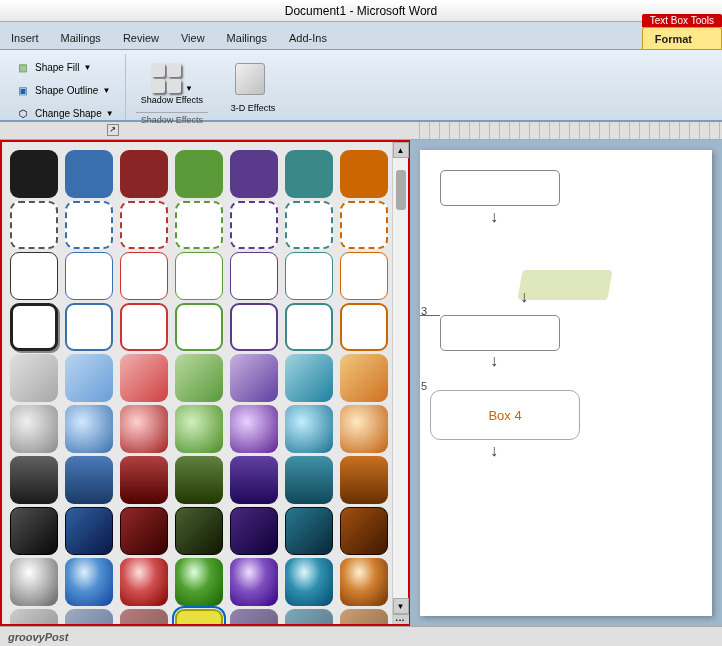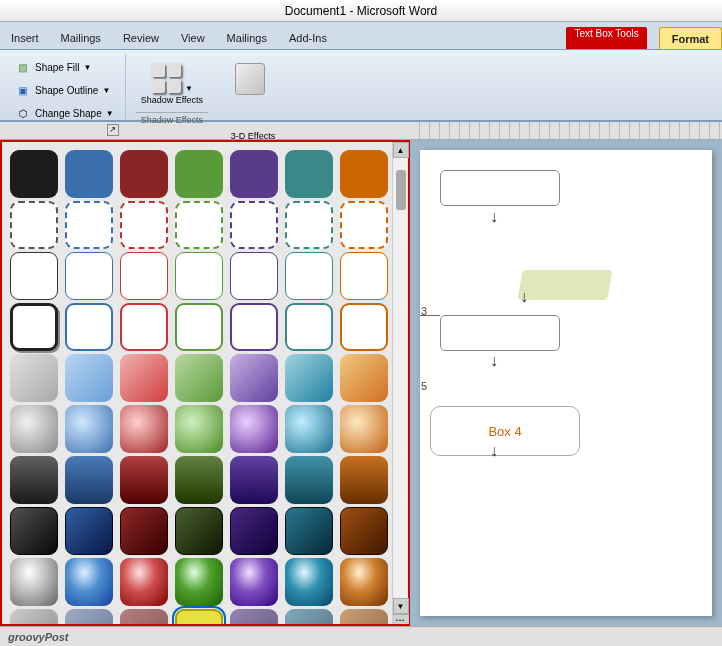--- a/index.html
+++ b/index.html
@@ -37,22 +37,21 @@
       background: transparent;
       color: #1a1a1a;
       height: 24px;
       display: flex;
       align-items: center;
     }
 
     .tab-group-special {
       margin-left: auto;
       display: flex;
-      flex-direction: row;
-      gap: 12px;
+      flex-direction: column;
     }
 
     .tab-group-label {
       font-size: 10px;
       text-align: center;
       background: #cc0000;
       color: white;
       padding: 1px 8px;
       border-radius: 2px 2px 0 0;
     }
@@ -310,21 +309,21 @@
           <div style="width:14px;height:14px;background:#e0e0e0;border-radius:2px;box-shadow:2px 2px 2px rgba(0,0,0,0.5);"></div>
         </div>
         <span style="font-size:8px;align-self:flex-end;">▼</span>
       </div>
       <span style="font-size:9px;">Shadow Effects</span>
     </div>
     <div style="font-size:9px;color:#555;border-top:1px solid #aaa;width:100%;text-align:center;margin-top:2px;padding-top:2px;">Shadow Effects</div>
   </div>
 
   <div class="effects-group">
-    <div style="display:flex;flex-direction:column;align-items:center;cursor:pointer;padding:4px;border:1px solid transparent;border-radius:2px;gap:28px;">
+    <div style="display:flex;flex-direction:column;align-items:center;cursor:pointer;padding:4px;border:1px solid transparent;border-radius:2px;">
       <div style="width:36px;height:38px;position:relative;margin-bottom:2px;">
         <div style="width:30px;height:32px;background:linear-gradient(135deg,#f0f0f0,#c0c0c0);border:1px solid #999;border-radius:3px;position:absolute;top:0;left:0;"></div>
         <div style="width:30px;height:32px;background:rgba(0,0,0,0.15);border:1px solid #888;border-radius:3px;position:absolute;top:4px;left:5px;z-index:-1;"></div>
       </div>
       <span style="font-size:9px;">3-D Effects</span>
     </div>
   </div>
 </div>
 
 <div class="ruler-area">
@@ -447,21 +446,21 @@
       <div style="position:absolute;top:80px;left:0px;width:20px;height:1px;background:#666;top:165px;"></div>
 
       <div style="position:absolute;top:155px;left:1px;font-size:11px;color:#444;">3</div>
 
       <div style="position:absolute;top:165px;left:20px;width:120px;height:36px;border:1px solid #888;border-radius:5px;background:white;"></div>
 
       <div style="position:absolute;top:202px;left:70px;font-size:16px;color:#333;">↓</div>
 
       <div style="position:absolute;top:230px;left:1px;font-size:11px;color:#444;">5</div>
 
-      <div style="position:absolute;top:256px;left:10px;width:150px;height:50px;background:white;border:1px solid #aaa;border-radius:10px;display:flex;align-items:center;justify-content:center;">
+      <div style="position:absolute;top:240px;left:10px;width:150px;height:50px;background:white;border:1px solid #aaa;border-radius:10px;display:flex;align-items:center;justify-content:center;">
         <span style="color:#cc6600;font-size:13px;">Box 4</span>
       </div>
 
       <div style="position:absolute;top:292px;left:70px;font-size:16px;color:#333;">↓</div>
 
     </div>
   </div>
 </div>
 
 <div class="status-bar">

